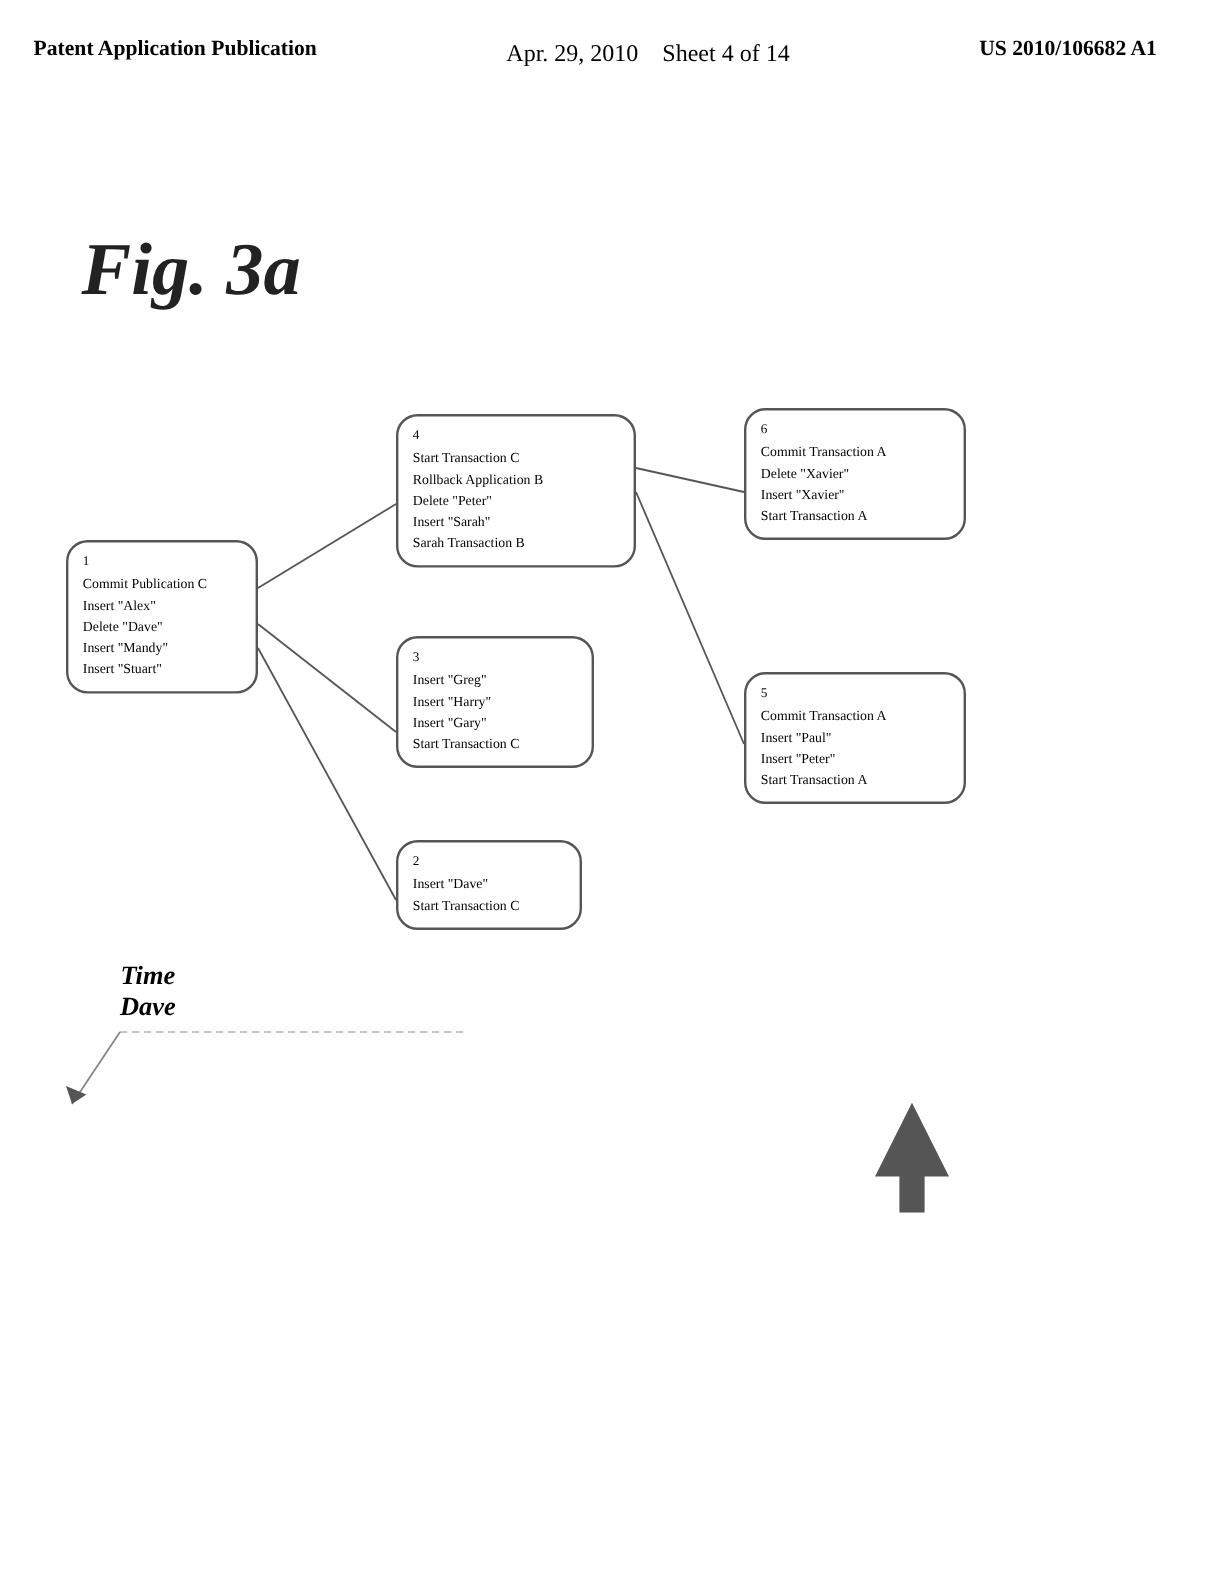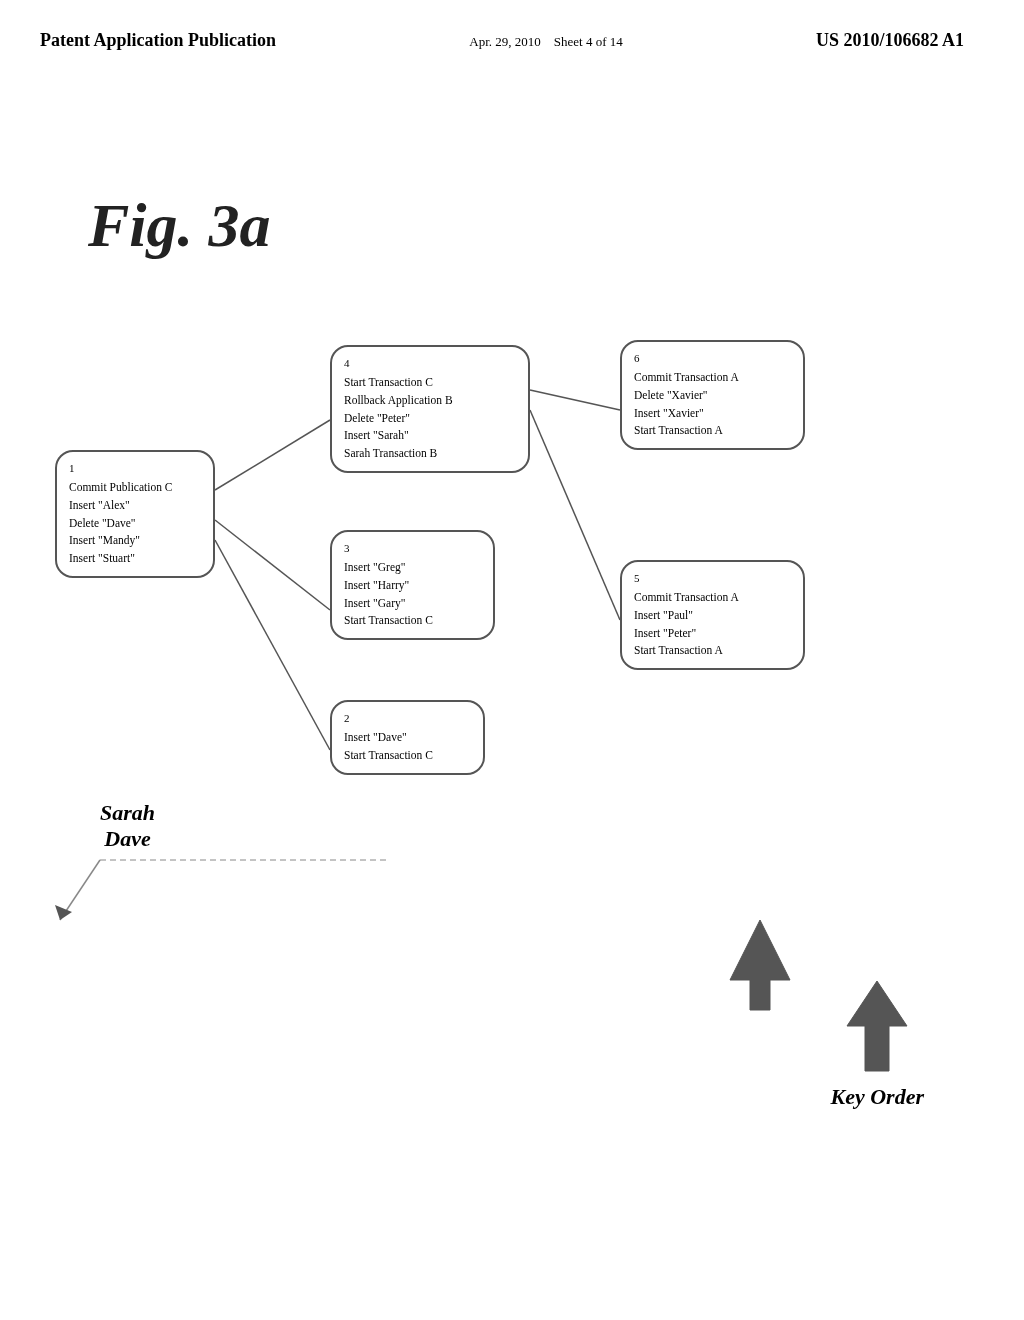--- a/index.html
+++ b/index.html
@@ -9,29 +9,29 @@
       background: #fff;
       font-family: 'Times New Roman', Times, serif;
       position: relative;
       overflow: hidden;
     }
 
     
     .header {
       display: flex;
       justify-content: space-between;
-      align-items: flex-end;
-      padding: 30px 60px 0 40px;
+      align-items: flex-start;
+      padding: 30px 60px 0 28px;
     }
     .header-left {
       font-size: 18px;
       font-weight: bold;
     }
     .header-center {
-      font-size: 13px;
+      font-size: 20px;
       text-align: center;
       line-height: 1.5;
     }
     .header-right {
       font-size: 18px;
       font-weight: bold;
     }
 
     
     .diagram-area {
@@ -39,21 +39,21 @@
       top: 140px;
       left: 0;
       width: 1024px;
       height: 1050px;
     }
 
     
     .fig-label {
       position: absolute;
       top: 50px;
-      left: 88px;
+      left: 68px;
       font-size: 62px;
       font-style: italic;
       font-weight: bold;
       color: #222;
     }
 
     
     .node {
       position: absolute;
       border: 2px solid #555;
@@ -221,26 +221,19 @@
   <div class="node node-6">
     <span class="node-num">6</span>
     <span>Commit Transaction A</span><br>
     <span>Delete "Xavier"</span><br>
     <span>Insert "Xavier"</span><br>
     <span>Start Transaction A</span>
   </div>
 
   <div class="time-order">
     <div class="time-order-text">
-      <div>Sarah</div>
+      <div>Time</div>
       <div>Dave</div>
     </div>
   </div>
 
-  <div style="position:absolute; right: 100px; bottom: 80px; display:flex; flex-direction:column; align-items:center;">
-    <svg width="80" height="100" viewBox="0 0 80 100">
-
-      <polygon points="40,5 10,50 28,50 28,95 52,95 52,50 70,50" fill="#555" stroke="#555" stroke-width="1"></polygon>
-    </svg>
-    <div class="key-order-text">Key Order</div>
-  </div>
 
 </div>
 
 </body></html>

